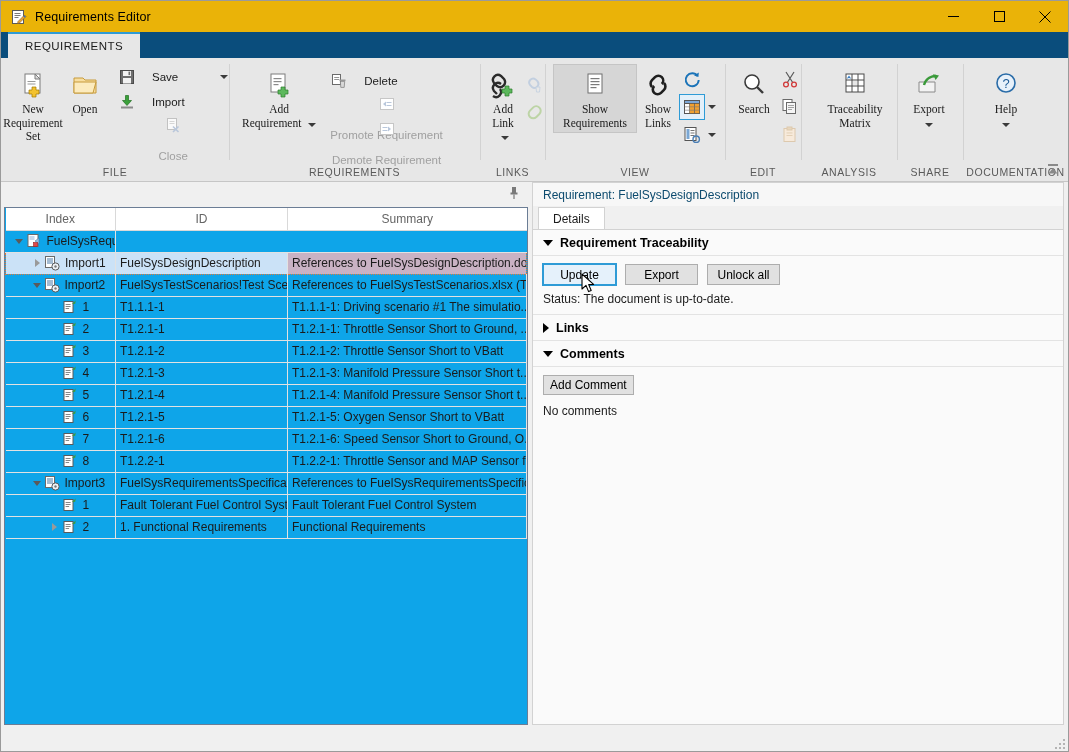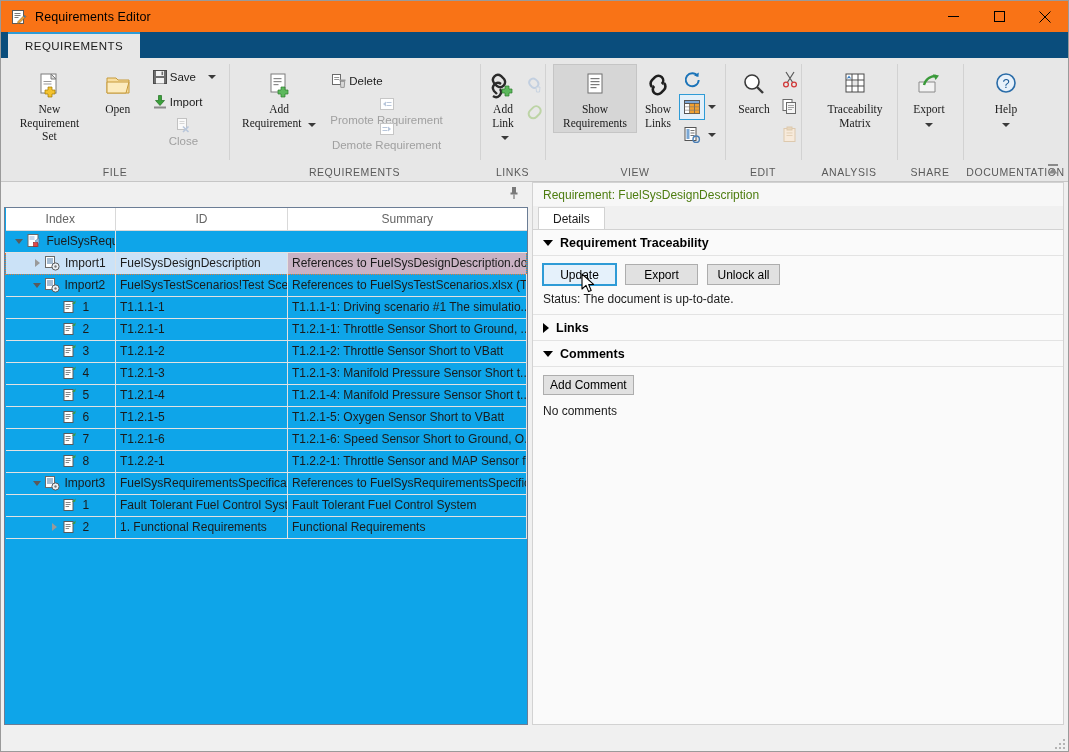--- a/index.html
+++ b/index.html
@@ -14,21 +14,21 @@
   .app {
     position: relative;
     width: 1069px; height: 752px;
     border: 1px solid #9a9a9a;
     background: #f0f0f0;
     display: flex; flex-direction: column;
   }
 
   
   .titlebar {
-    height: 31px; background: #f97316;
+    height: 31px; background: #eab308;
     display: flex; align-items: center;
     flex: 0 0 31px;
   }
   .title-icon { width: 16px; height: 16px; margin-left: 10px; margin-right: 8px; position: relative; flex: 0 0 16px;}
   .title-text { font-size: 12.5px; color: #000; letter-spacing: .1px;}
   .win-btns { margin-left: auto; display: flex; height: 31px;}
   .win-btn {
     width: 46px; height: 31px; display: flex; align-items: center; justify-content: center;
     color: #000;
   }
@@ -68,21 +68,21 @@
     display: flex; flex-direction: column; align-items: center;
     padding: 4px 6px 2px 6px; min-width: 52px; border: 1px solid transparent;
     cursor: default;
   }
   .bigbtn.active { background: #d6d6d6; border-color: #c5c5c5; }
   .bigbtn .ic { height: 32px; display: flex; align-items: center; justify-content: center; }
   .bigbtn .lb { font-size: 11.5px; text-align: center; line-height: 13.5px; color: #1b1b1b; margin-top: 2px; font-family: Liberation Serif, serif;}
 
   .smallcol { display: flex; flex-direction: column; gap: 1px; padding-top: 1px;}
   .smallbtn {
-    display: flex; align-items: center; gap: 1px;
+    display: flex; align-items: center; gap: 16px;
     height: 24px; padding: 0 6px; border: 1px solid transparent; cursor: default;
     font-size: 11.5px; color: #1b1b1b; white-space: nowrap;
   }
   .smallbtn.disabled { color: #a0a0a0; flex-direction: column; }
   .smallbtn .ic { width: 18px; height: 18px; display: flex; align-items: center; justify-content: center; flex: 0 0 18px;}
   .caret { width: 0; height: 0; border-left: 4px solid transparent; border-right: 4px solid transparent; border-top: 4px solid #3a3a3a; display: inline-block;}
 
   .iconstack { display:flex; flex-direction:column; gap:2px; padding-top:2px;}
   .iconbtn { width: 26px; height: 26px; display:flex;align-items:center;justify-content:center;border:1px solid transparent;}
   .iconbtn.sel{border:1px solid #2e9bd6;background:#e3f0fa;}
@@ -122,21 +122,21 @@
   tr.sel td { border-top: 1px dotted #e07b39; border-bottom: 1px dotted #e07b39; }
   tr.sel td.idx { border-left: 1px dotted #e07b39; }
   tr.sel td.sumcol { border-right: 1px dotted #e07b39; }
   tr.root td { border-right: none; }
   tr.root td.idx { border-right: 1px solid #e2e2e2; }
 
   
   .rightpane { flex: 1; display: flex; flex-direction: column; padding: 0 4px 0 0; min-width:0;}
   .rp-header {
     height: 24px; background: #f7f7f7; border: 1px solid #d2d2d2; border-bottom:none;
-    display: flex; align-items: center; padding-left: 10px; font-size: 12px; color: #4d7c0f;
+    display: flex; align-items: center; padding-left: 10px; font-size: 12px; color: #0c4a6e;
   }
   .rp-tabs { height: 23px; background: #f0f0f0; display: flex; align-items: flex-end; border-left:1px solid #d2d2d2; border-right:1px solid #d2d2d2;}
   .rp-tab {
     height: 22px; padding: 0 14px; display: flex; align-items: center;
     background: #ffffff; font-size: 12px; color: #1b1b1b;
     border: 1px solid #d2d2d2; border-bottom: none; margin-left: 5px;
   }
   .rp-content {
     flex: 1; background: #fafafa; border: 1px solid #d2d2d2; border-top: 1px solid #d2d2d2;
     overflow: hidden; padding: 0;

